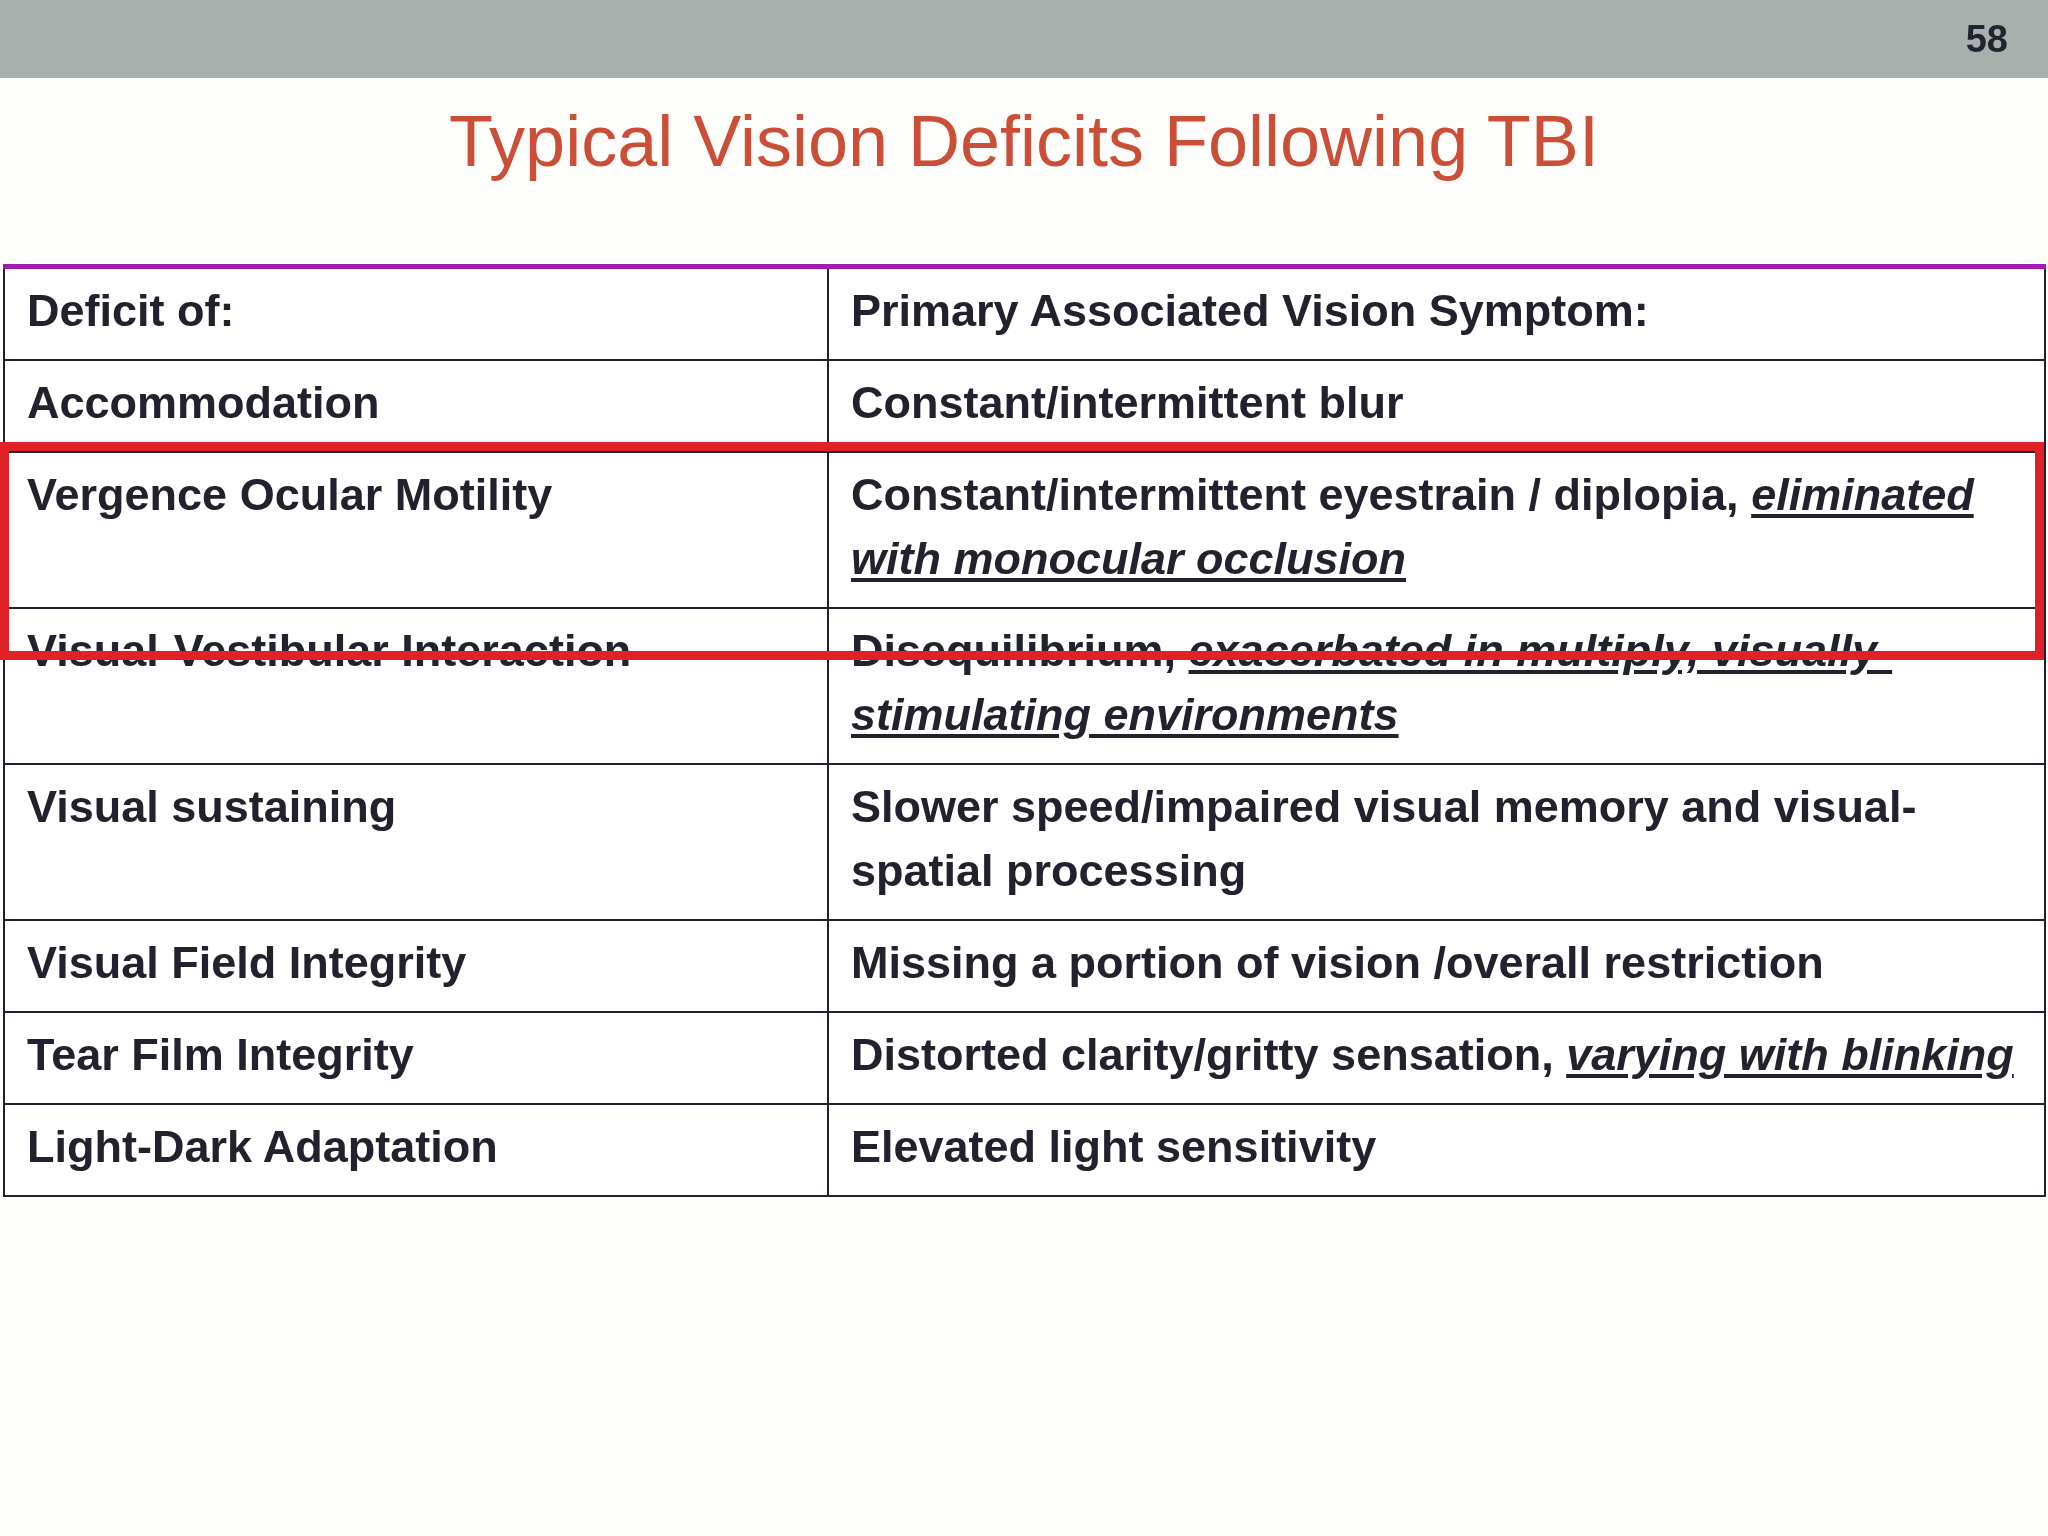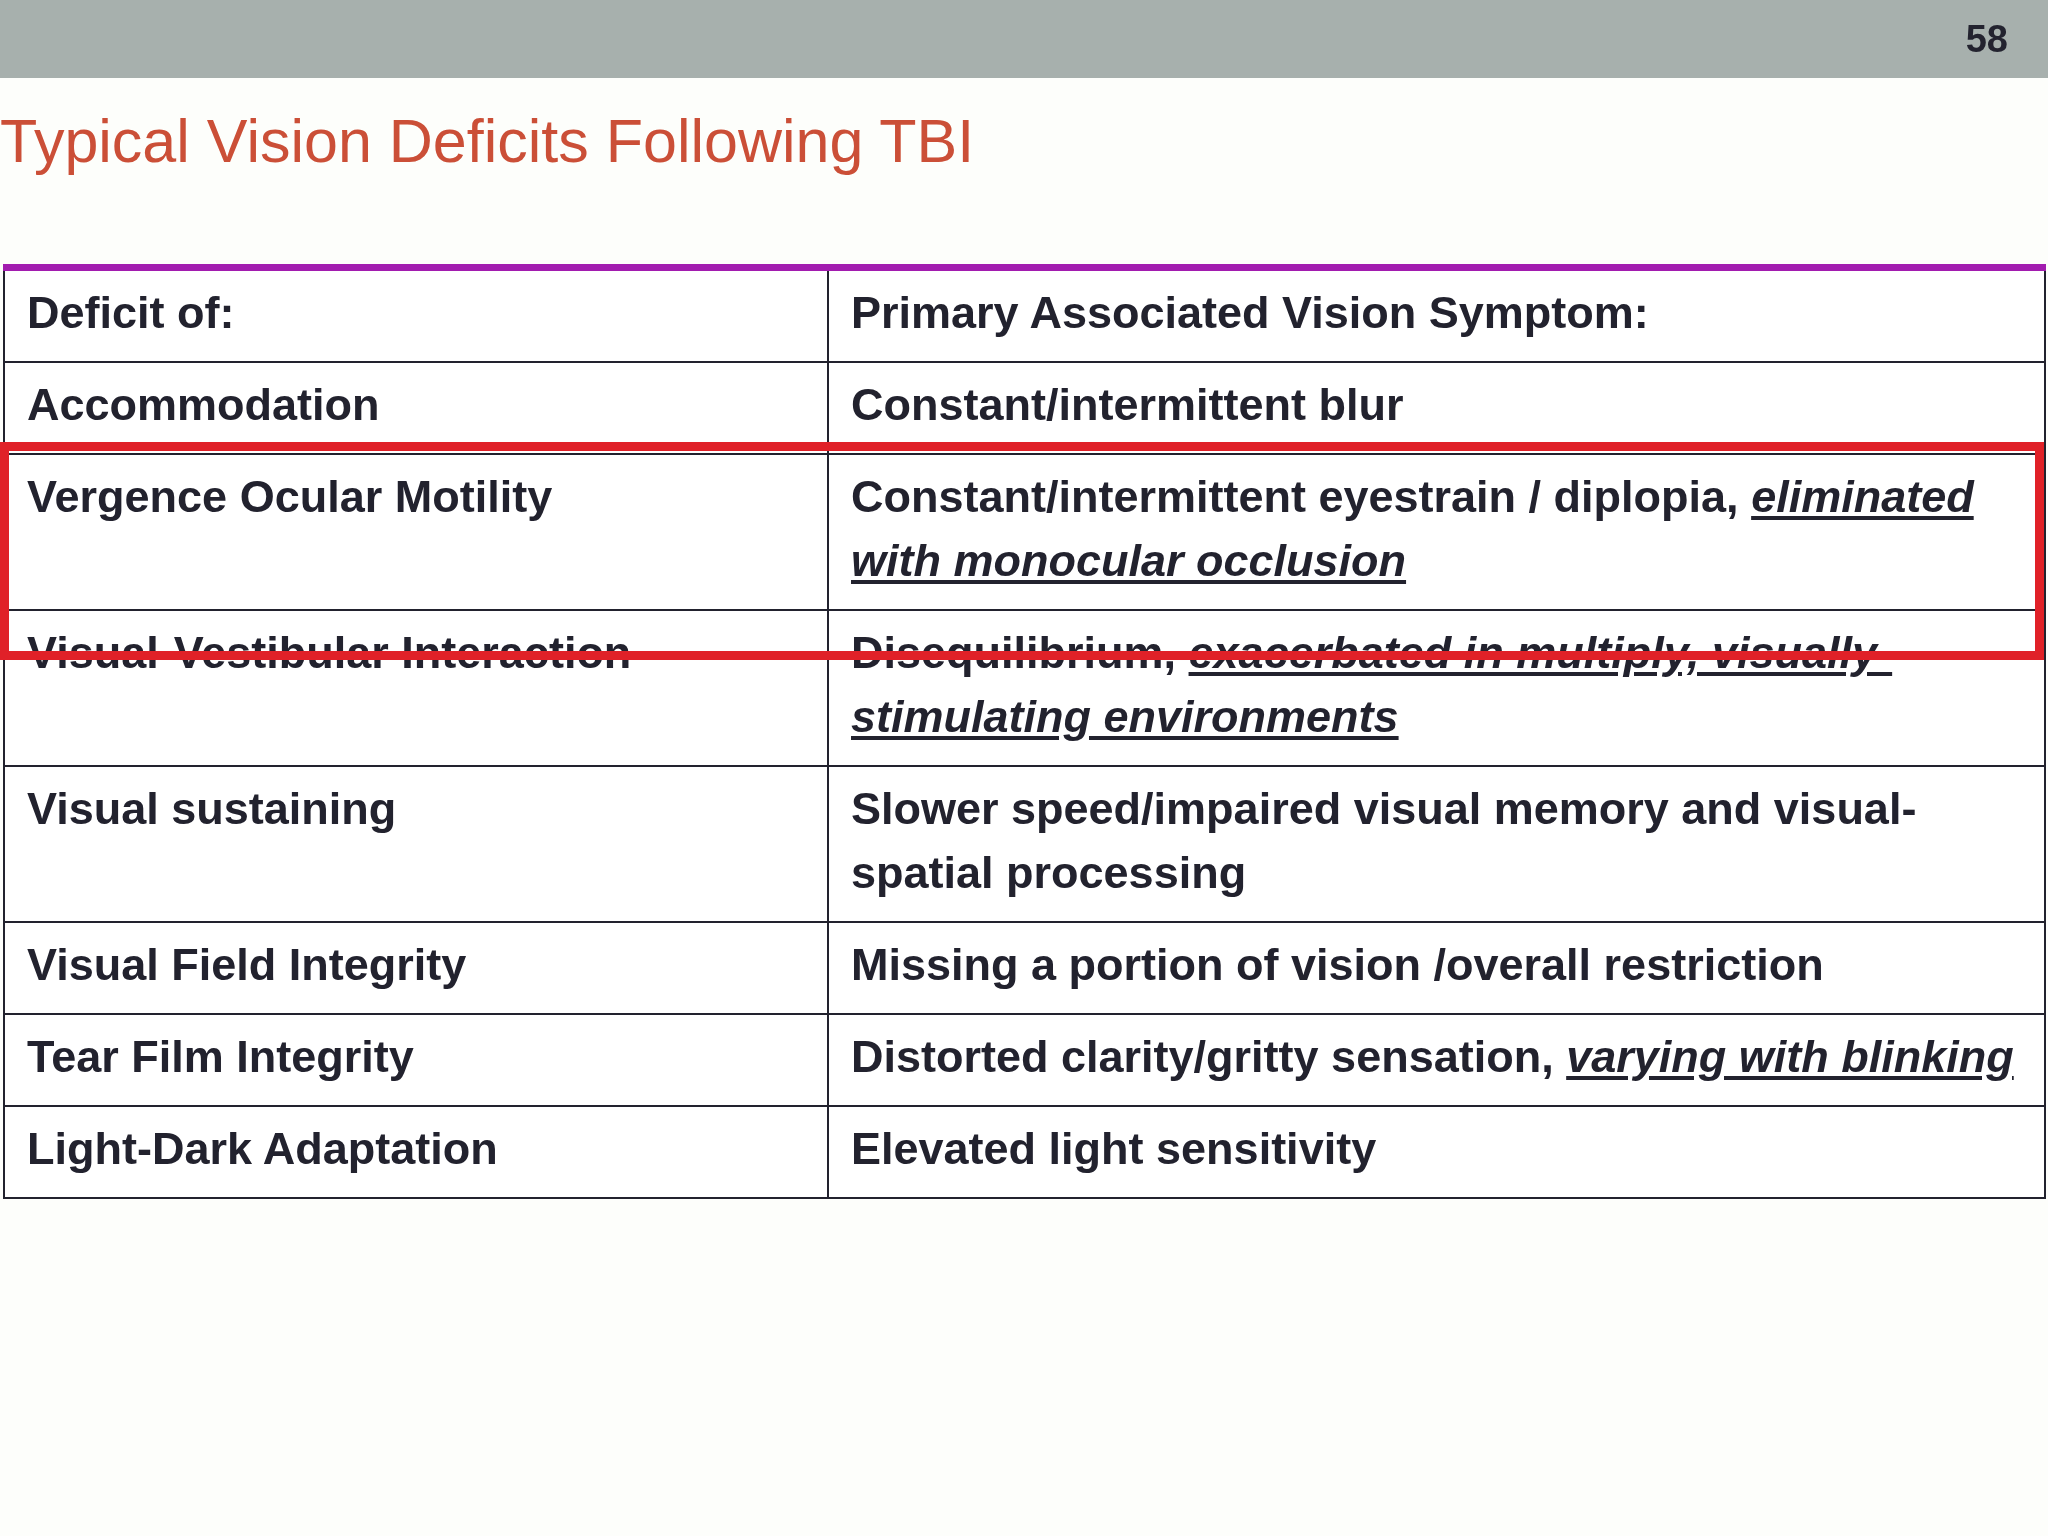--- a/index.html
+++ b/index.html
@@ -40,21 +40,22 @@
     letter-spacing: 0px;
     line-height: 50px;
   }
 
   
   .slide-title {
     position: absolute;
     left: 0;
     top: 86px;
     width: 2048px;
-    font-size: 61px;
+    text-align: center;
+    font-size: 72px;
     font-weight: normal;
     color: #cb4f37;
     line-height: 110px;
     white-space: nowrap;
   }
 
   
   .deficit-table {
     position: absolute;
     left: 3px;
@@ -75,21 +76,21 @@
     text-align: left;
     color: #22222e;
     font-size: 45px;
     line-height: 64px;
   }
   .deficit-table th {
     font-weight: bold;
   }
   .deficit-table .head-row td,
   .deficit-table .head-row th {
-    border-top: 7px solid #a21caf;
+    border-top: 5px solid #a21caf;
   }
   .deficit-table .col-label {
     font-weight: bold;
   }
   .deficit-table .col-symptom {
     font-weight: bold;
   }
 
   
   .emph {

